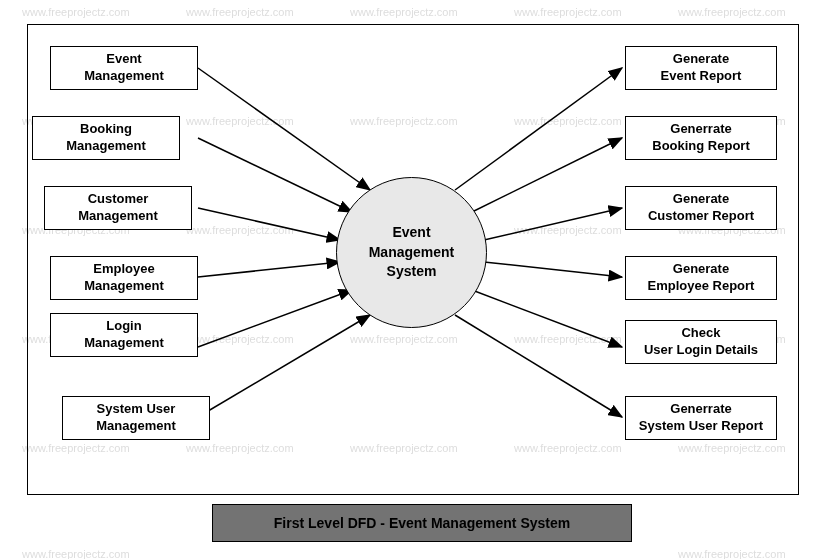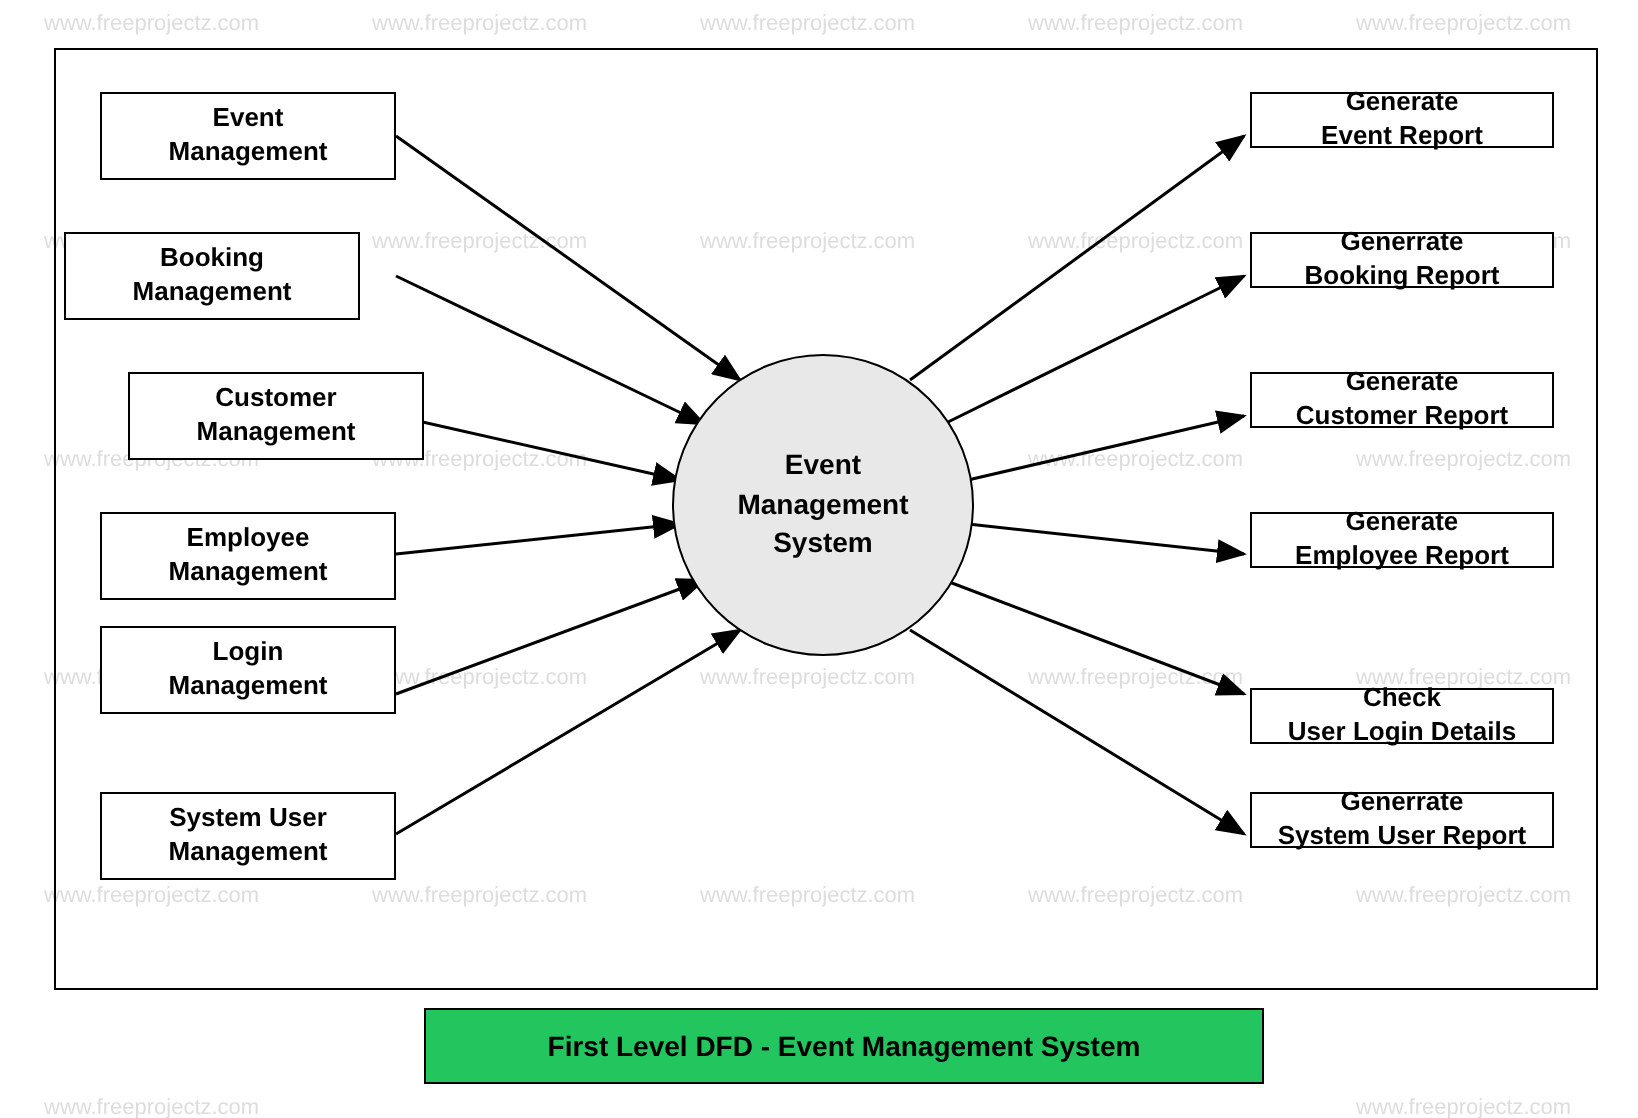--- a/index.html
+++ b/index.html
@@ -35,21 +35,21 @@
       display: flex;
       align-items: center;
       justify-content: center;
       text-align: center;
       font-weight: bold;
       font-size: 13px;
       line-height: 1.3;
       z-index: 3;
     }
     .box-left { width: 148px; height: 44px; }
-    .box-right { width: 152px; height: 28px; }
+    .box-right { width: 152px; height: 44px; }
     .circle {
       position: absolute;
       left: 336px;
       top: 177px;
       width: 151px;
       height: 151px;
       border: 1.5px solid #000;
       border-radius: 50%;
       background: #e8e8e8;
       display: flex;
@@ -61,21 +61,21 @@
       line-height: 1.4;
       z-index: 3;
     }
     .title-box {
       position: absolute;
       left: 212px;
       top: 504px;
       width: 420px;
       height: 38px;
       border: 1.5px solid #000;
-      background: #22c55e;
+      background: #737373;
       display: flex;
       align-items: center;
       justify-content: center;
       font-weight: bold;
       font-size: 14px;
       z-index: 3;
     }
     svg.arrows {
       position: absolute;
       left: 0;
@@ -140,27 +140,27 @@
   <line x1="455" y1="190" x2="622" y2="68" stroke="#000" stroke-width="1.5" marker-end="url(#arrowhead)"></line>
   <line x1="472" y1="212" x2="622" y2="138" stroke="#000" stroke-width="1.5" marker-end="url(#arrowhead)"></line>
   <line x1="484" y1="240" x2="622" y2="208" stroke="#000" stroke-width="1.5" marker-end="url(#arrowhead)"></line>
   <line x1="484" y1="262" x2="622" y2="277" stroke="#000" stroke-width="1.5" marker-end="url(#arrowhead)"></line>
   <line x1="472" y1="290" x2="622" y2="347" stroke="#000" stroke-width="1.5" marker-end="url(#arrowhead)"></line>
   <line x1="455" y1="315" x2="622" y2="417" stroke="#000" stroke-width="1.5" marker-end="url(#arrowhead)"></line>
 </svg>
 
 <div class="box box-left" style="left:50px;top:46px">Event<br>Management</div>
 <div class="box box-left" style="left:32px;top:116px">Booking<br>Management</div>
-<div class="box box-left" style="left:64px;top:186px">Customer<br>Management</div>
+<div class="box box-left" style="left:44px;top:186px">Customer<br>Management</div>
 <div class="box box-left" style="left:50px;top:256px">Employee<br>Management</div>
 <div class="box box-left" style="left:50px;top:313px">Login<br>Management</div>
-<div class="box box-left" style="left:50px;top:396px">System User<br>Management</div>
+<div class="box box-left" style="left:62px;top:396px">System User<br>Management</div>
 
 <div class="box box-right" style="left:625px;top:46px">Generate<br>Event Report</div>
 <div class="box box-right" style="left:625px;top:116px">Generrate<br>Booking Report</div>
 <div class="box box-right" style="left:625px;top:186px">Generate<br>Customer Report</div>
 <div class="box box-right" style="left:625px;top:256px">Generate<br>Employee Report</div>
-<div class="box box-right" style="left:625px;top:344px">Check<br>User Login Details</div>
+<div class="box box-right" style="left:625px;top:320px">Check<br>User Login Details</div>
 <div class="box box-right" style="left:625px;top:396px">Generrate<br>System User Report</div>
 
 <div class="circle">Event<br>Management<br>System</div>
 
 <div class="title-box">First Level DFD - Event Management System</div>
 
 </body></html>

